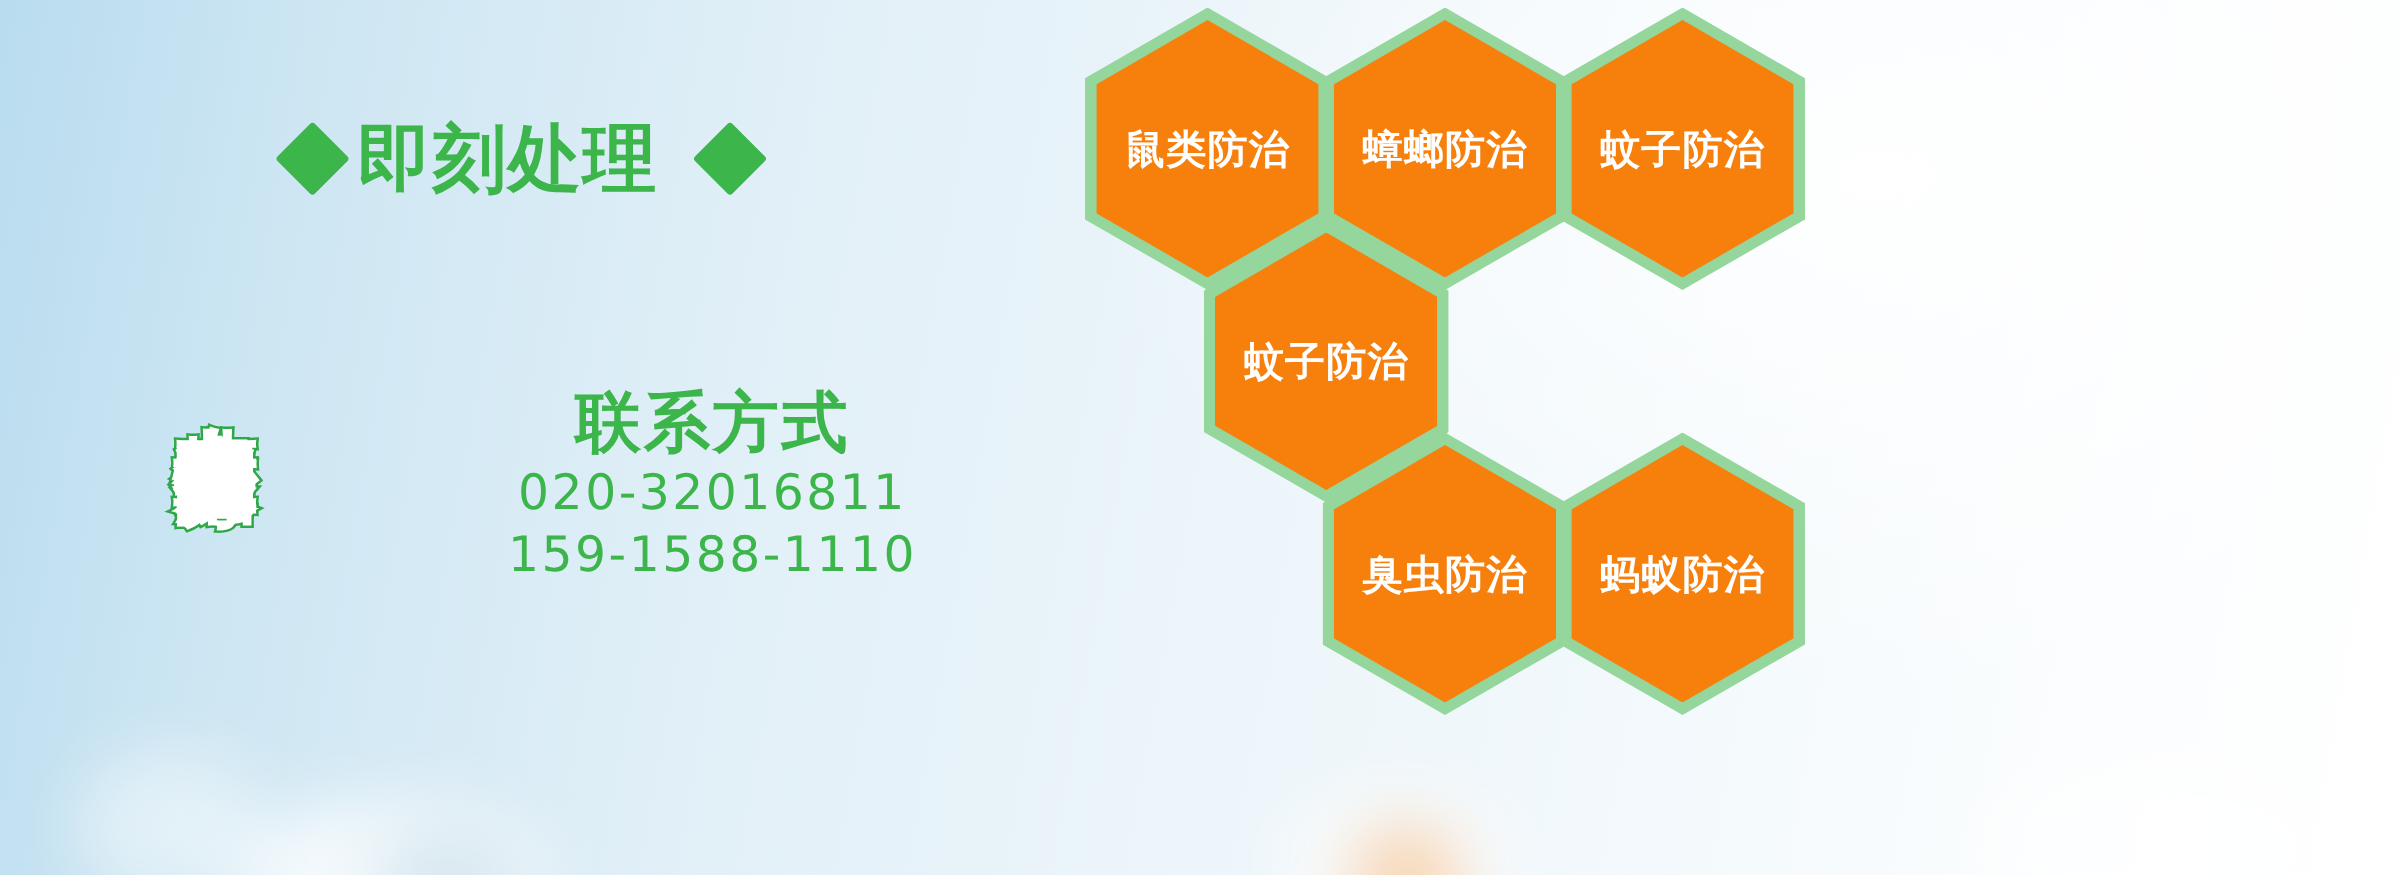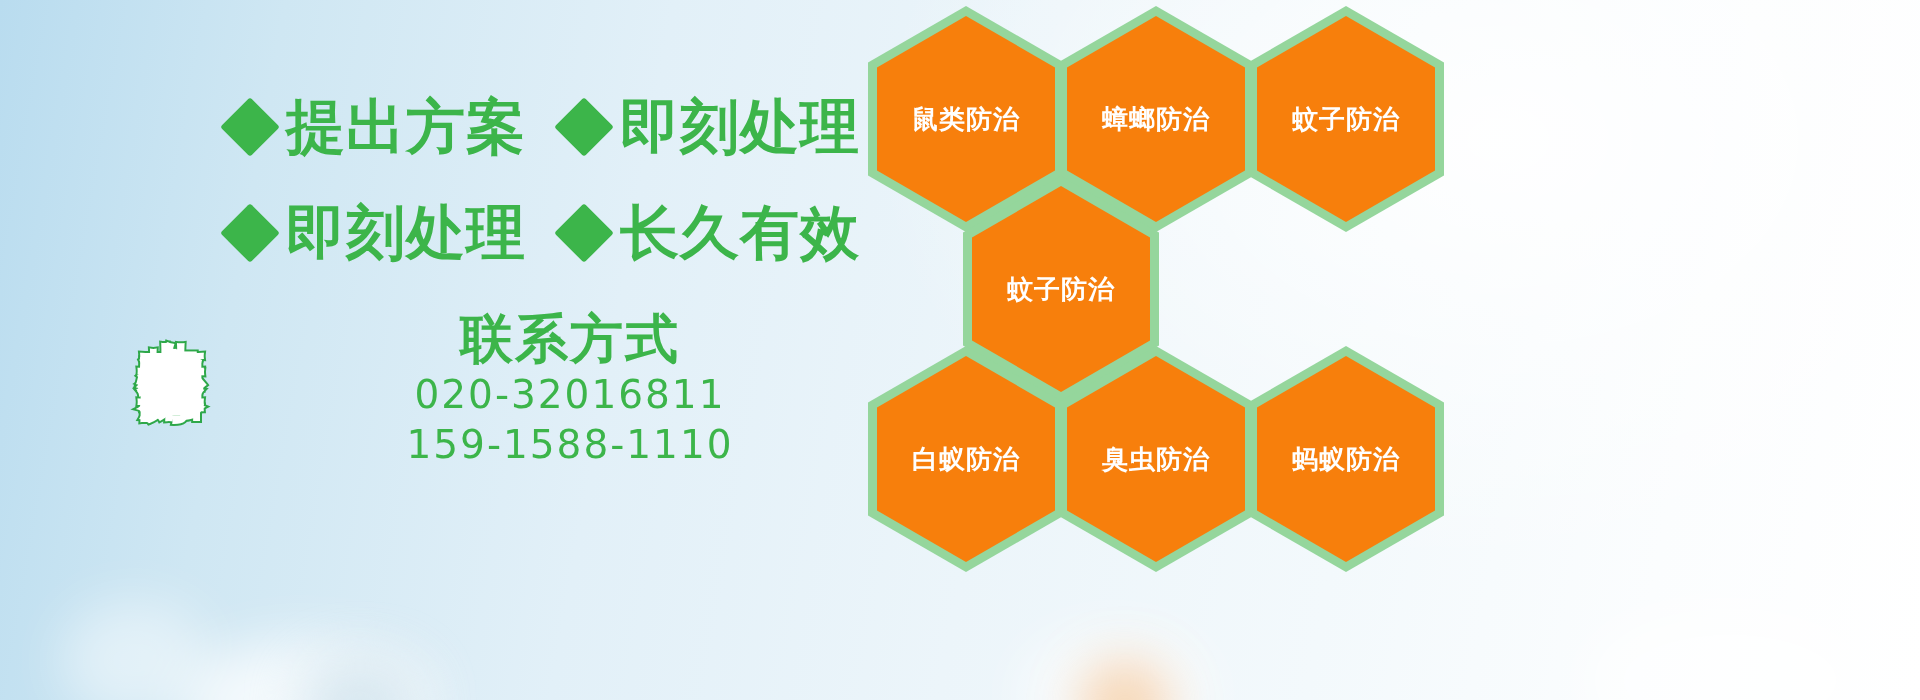--- a/index.html
+++ b/index.html
@@ -68,59 +68,48 @@
     display:flex;align-items:center;justify-content:center;
     background:#95d69c;
     clip-path:polygon(50% 0%,100% 25%,100% 75%,50% 100%,0% 75%,0% 25%);
   }
   .hex .inner{
     position:absolute;left:9px;top:10px;width:178px;height:206px;
     background:#f77f0c;
     clip-path:polygon(50% 0%,100% 25%,100% 75%,50% 100%,0% 75%,0% 25%);
   }
   .hex .label{
-    position:relative;z-index:2;color:#ffffff;font-size:26px;font-weight:700;
+    position:relative;z-index:2;color:#ffffff;font-size:32px;font-weight:700;
     letter-spacing:1px;white-space:nowrap;line-height:1;
   }
 </style>
 </head>
 <body>
 
 <div id="banner">
 
   <div class="blob b1"></div>
   <div class="blob b2"></div>
   <div class="blob b3"></div>
   <div class="blob b4"></div>
   <div class="blob b5"></div>
   <div class="blob b6"></div>
 
   <div id="vertical-title">专业有害生物防治服务</div>
 
   <div id="features">
 
-    <div class="feature-row">
-      <div class="feature-item">
-        <span class="diamond"></span>
-        <span class="feature-text">提出方案</span>
-      </div>
-      <div class="feature-item">
-        <span class="diamond"></span>
-        <span class="feature-text">即刻处理</span>
-      </div>
-    </div>
 
     <div class="feature-row">
       <div class="feature-item">
         <span class="diamond"></span>
         <span class="feature-text">即刻处理</span>
       </div>
       <div class="feature-item">
         <span class="diamond"></span>
-        <span class="feature-text">长久有效</span>
       </div>
     </div>
 
   </div>
 
   <div id="contact">
     <div id="contact-title">联系方式</div>
     <div class="phone">020-32016811</div>
     <div class="phone">159-1588-1110</div>
   </div>
@@ -141,24 +130,20 @@
       <div class="inner"></div>
       <span class="label">蚊子防治</span>
     </div>
 
     <div class="hex" style="left:101px;top:182px;">
       <div class="inner"></div>
       <span class="label">蚊子防治</span>
     </div>
 
 
-    <div class="hex" style="left:6px;top:352px;">
-      <div class="inner"></div>
-      <span class="label">白蚁防治</span>
-    </div>
 
     <div class="hex" style="left:196px;top:352px;">
       <div class="inner"></div>
       <span class="label">臭虫防治</span>
     </div>
 
     <div class="hex" style="left:386px;top:352px;align-items:center;">
       <div class="inner"></div>
       <span class="label">蚂蚁防治</span>
     </div>

